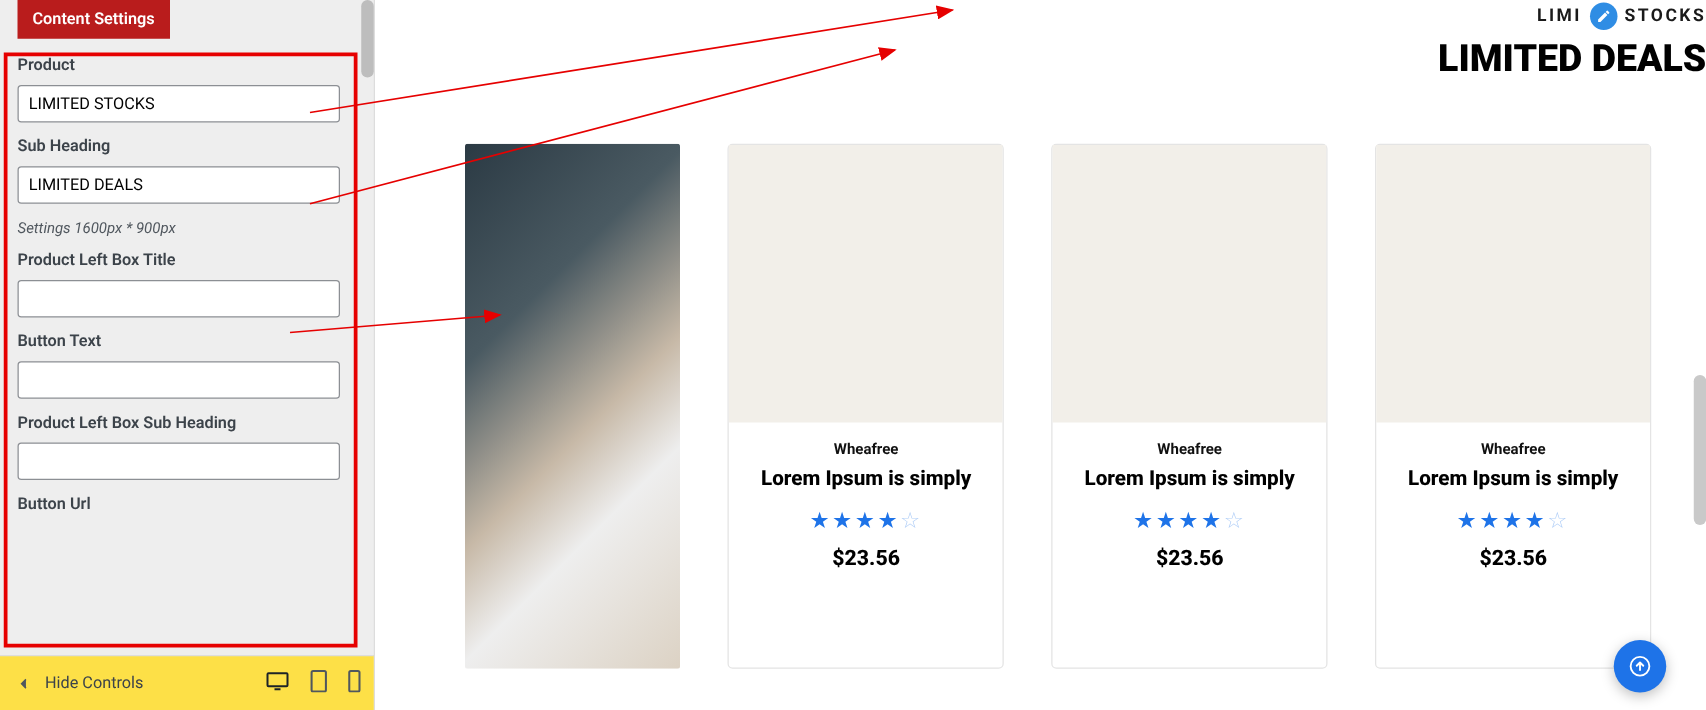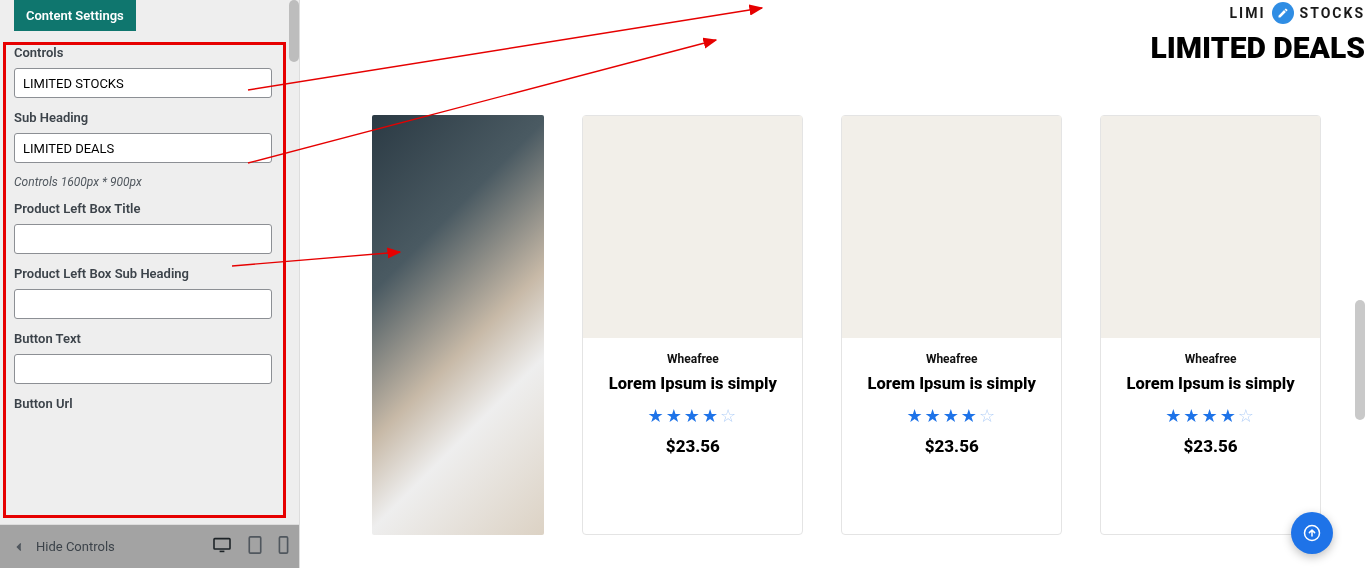--- a/index.html
+++ b/index.html
@@ -2,29 +2,29 @@
 <html><head>
 <meta charset="utf-8">
 <style>
   * { box-sizing: border-box; margin: 0; padding: 0; font-family: -apple-system, BlinkMacSystemFont, "Segoe UI", Roboto, sans-serif; }
   html, body { width: 1365px; height: 568px; overflow: hidden; background: #fff; }
   .app { display: flex; width: 100%; height: 100%; position: relative; }
 
   
   .panel { width: 300px; background: #eeeeee; border-right: 1px solid #ddd; height: 100%; position: relative; }
   .panel-inner { position: relative; height: calc(100% - 44px); overflow: hidden; }
-  .content-settings-btn { display: inline-block; margin: 0 0 14px 14px; background: #0f766e; color: #fff; font-weight: 600; font-size: 13px; padding: 8px 12px; cursor: pointer; }
+  .content-settings-btn { display: inline-block; margin: 0 0 14px 14px; background: #b91c1c; color: #fff; font-weight: 600; font-size: 13px; padding: 8px 12px; cursor: pointer; }
   .highlight { position: absolute; left: 3px; right: 13px; top: 42px; bottom: 6px; border: 3px solid #e60000; pointer-events: none; }
   .fields { padding: 0 16px 0 14px; }
   .fld { margin-bottom: 12px; }
   .fld label { display: block; font-size: 13px; font-weight: 600; color: #3c434a; margin-bottom: 8px; }
   .fld .hint { font-size: 12px; font-style: italic; color: #50575e; margin-bottom: 6px; }
   .fld input[type=text] { width: 258px; height: 30px; padding: 4px 8px; font-size: 13px; border: 1px solid #8c8f94; border-radius: 3px; background: #fff; }
   .select-image { width: 258px; height: 36px; border: 1px dashed #b5bcc2; background: #fafafa; display: flex; align-items: center; justify-content: center; font-size: 13px; color: #3c434a; cursor: pointer; }
-  .panel-footer { position: absolute; left: 0; right: 0; bottom: 0; height: 44px; border-top: 1px solid #ddd; background: #a3a3a3; display: flex; align-items: center; padding: 0 10px; justify-content: space-between; }
+  .panel-footer { position: absolute; left: 0; right: 0; bottom: 0; height: 44px; border-top: 1px solid #ddd; background: #fde047; display: flex; align-items: center; padding: 0 10px; justify-content: space-between; }
   .footer-left { display: flex; align-items: center; gap: 8px; color: #3c434a; font-size: 13px; cursor: pointer; }
   .footer-icons { display: flex; gap: 16px; align-items: center; }
   .dev-icon { width: 18px; height: 14px; display: inline-block; }
 
   
   .prev { flex: 1; background: #fff; position: relative; overflow: hidden; }
   .hdr { text-align: right; margin-top: 2px; position: relative; }
   .small-head { font-size: 14px; font-weight: 700; letter-spacing: 2px; color: #1a1a1a; display: inline-flex; align-items: center; gap: 4px; }
   .edit-badge { width: 22px; height: 22px; border-radius: 50%; background: #2f8de4; display: inline-flex; align-items: center; justify-content: center; margin: 0 2px; }
   .big-head { font-size: 30px; font-weight: 900; letter-spacing: 0px; color: #000; margin-top: 6px; }
@@ -56,40 +56,40 @@
 <body>
 
 <div class="app">
 
   <div class="panel">
     <div class="panel-sb"></div>
     <div class="panel-inner">
       <div class="content-settings-btn">Content Settings</div>
       <div class="fields">
         <div class="fld">
-          <label>Controls</label>
+          <label>Product</label>
           <input type="text" value="LIMITED STOCKS" style="">
         </div>
         <div class="fld">
           <label>Sub Heading</label>
           <input type="text" value="LIMITED DEALS" style="">
         </div>
         <div class="fld">
-          <div class="hint">Controls 1600px * 900px</div>
+          <div class="hint">Settings 1600px * 900px</div>
         </div>
         <div class="fld">
           <label>Product Left Box Title</label>
           <input type="text" value="" style="">
         </div>
         <div class="fld">
-          <label>Product Left Box Sub Heading</label>
+          <label>Button Text</label>
           <input type="text" value="" style="">
         </div>
         <div class="fld">
-          <label>Button Text</label>
+          <label>Product Left Box Sub Heading</label>
           <input type="text" value="" style="">
         </div>
         <div class="fld" style="margin-bottom:0">
           <label>Button Url</label>
         </div>
       </div>
       <div class="highlight"></div>
     </div>
     <div class="panel-footer">
       <div class="footer-left">

